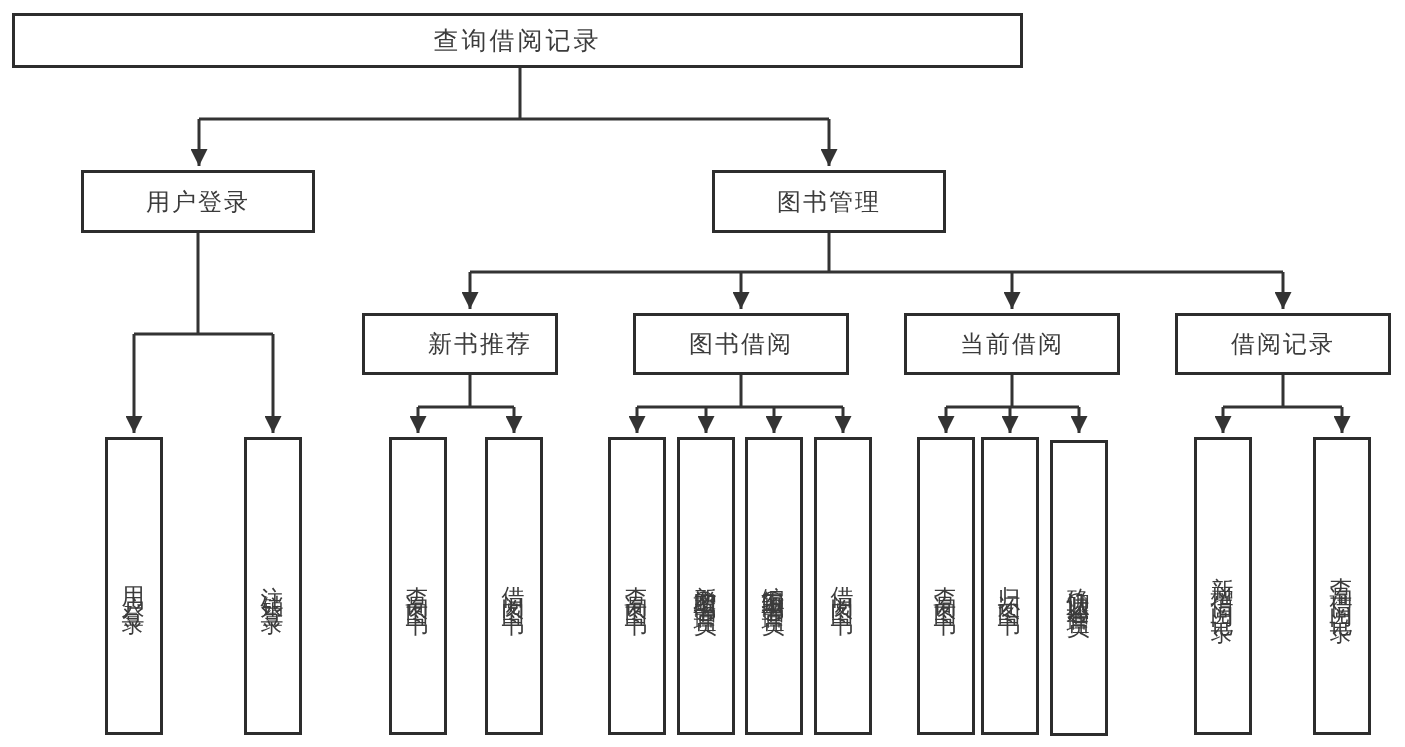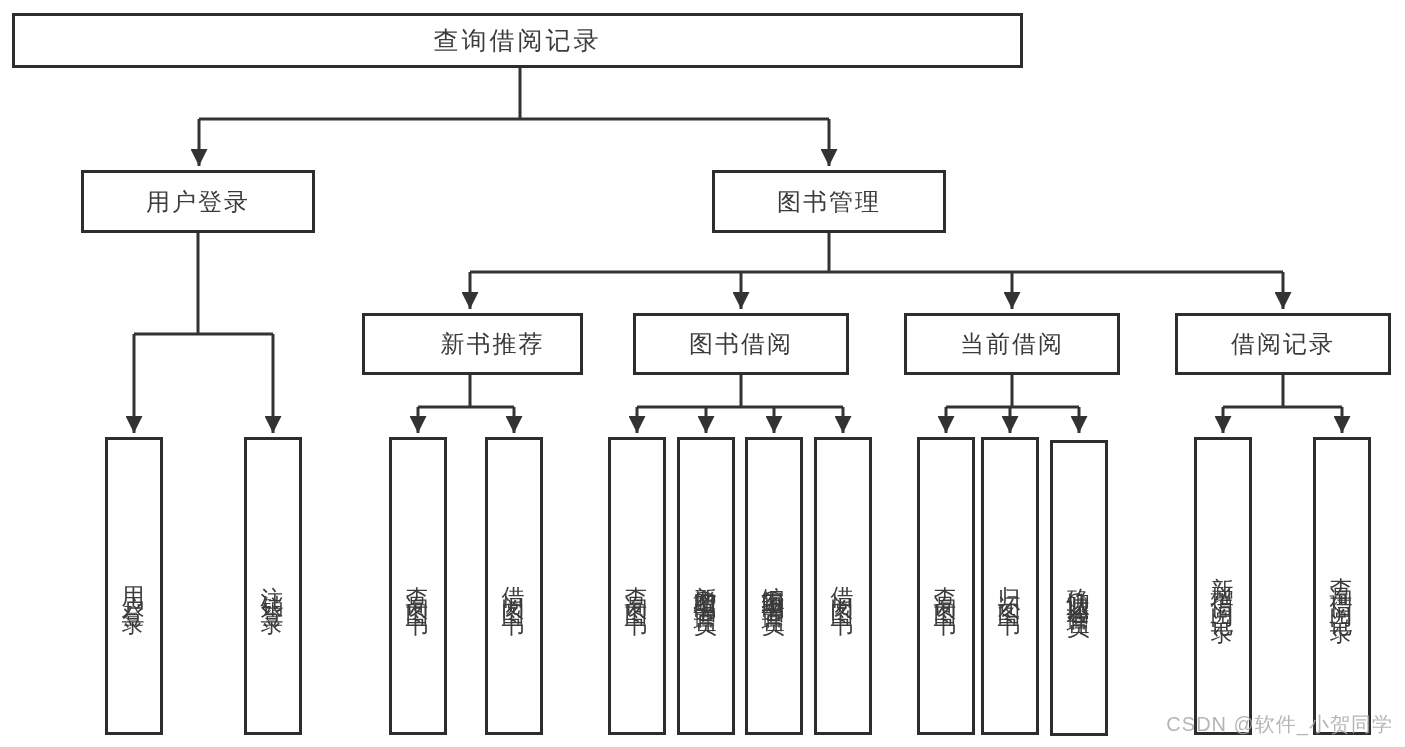--- a/index.html
+++ b/index.html
@@ -113,21 +113,21 @@
     <span class="label">查询借阅记录</span>
   </div>
 
   <div class="box h" style="left:81px; top:170px; width:234px; height:63px;">
     <span class="label">用户登录</span>
   </div>
   <div class="box h" style="left:712px; top:170px; width:234px; height:63px;text-align:center;">
     <span class="label">图书管理</span>
   </div>
 
-  <div class="box h" style="left:362px; top:313px; width:221px; height:62px;padding-left:40px;">
+  <div class="box h" style="left:362px; top:313px; width:196px; height:62px;padding-left:40px;">
     <span class="label">新书推荐</span>
   </div>
   <div class="box h" style="left:633px; top:313px; width:216px; height:62px;">
     <span class="label">图书借阅</span>
   </div>
   <div class="box h" style="left:904px; top:313px; width:216px; height:62px;text-align:center;">
     <span class="label">当前借阅</span>
   </div>
   <div class="box h" style="left:1175px; top:313px; width:216px; height:62px;">
     <span class="label">借阅记录</span>
@@ -170,15 +170,14 @@
     <span class="label">确认归还（管理员）</span>
   </div>
 
   <div class="box v" style="left:1194px; top:437px; width:58px; height:298px;">
     <span class="label">新增借阅记录</span>
   </div>
   <div class="box v" style="left:1313px; top:437px; width:58px; height:298px;">
     <span class="label">查询借阅记录</span>
   </div>
 
-  <div class="watermark">CSDN @软件_小贺同学</div>
 
 </div>
 
 </body></html>

